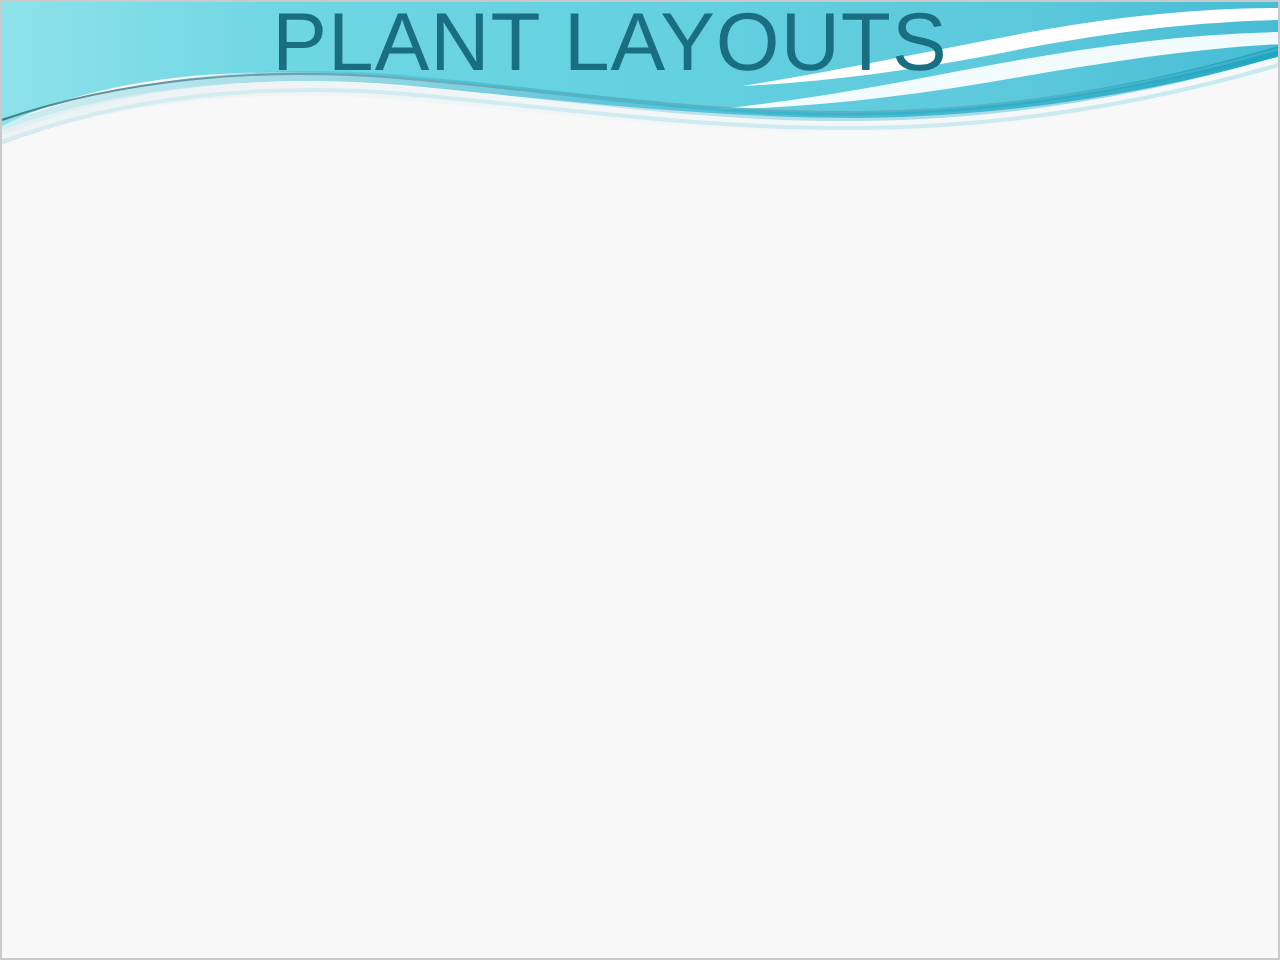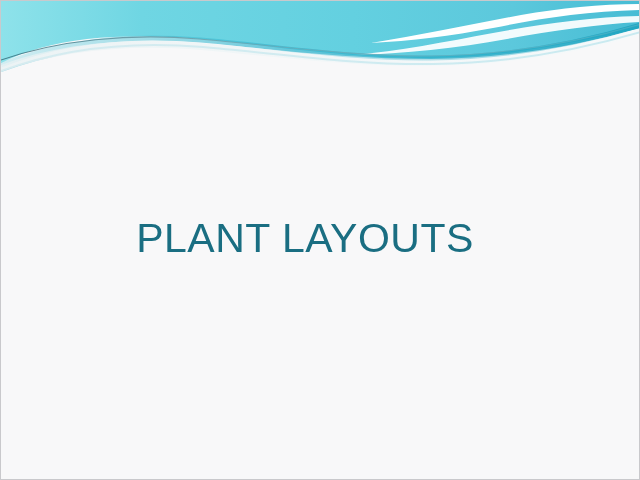--- a/index.html
+++ b/index.html
@@ -39,21 +39,21 @@
   }
 
   
   #title-block {
     position: absolute;
     left: 0;
     top: 0;
     width: 608px;
     height: 480px;
     display: flex;
-    align-items: center;
+    align-items: flex-start;
     justify-content: center;
   }
   #slide-title {
     margin: 0;
     font-family: "Liberation Sans", sans-serif;
     font-weight: 400;
     font-size: 41px;
     line-height: 1.1;
     letter-spacing: 0.5px;
     color: #1a6e82;

